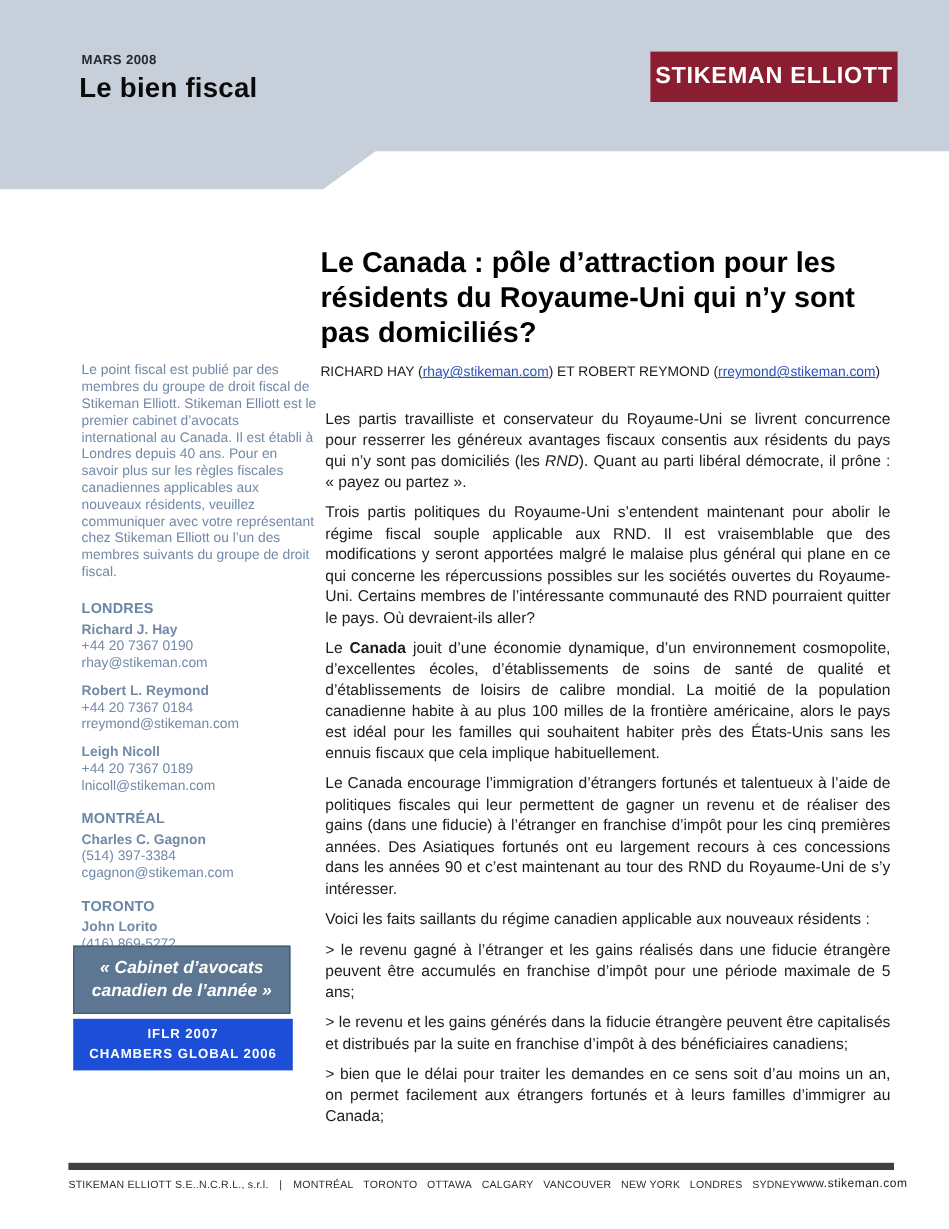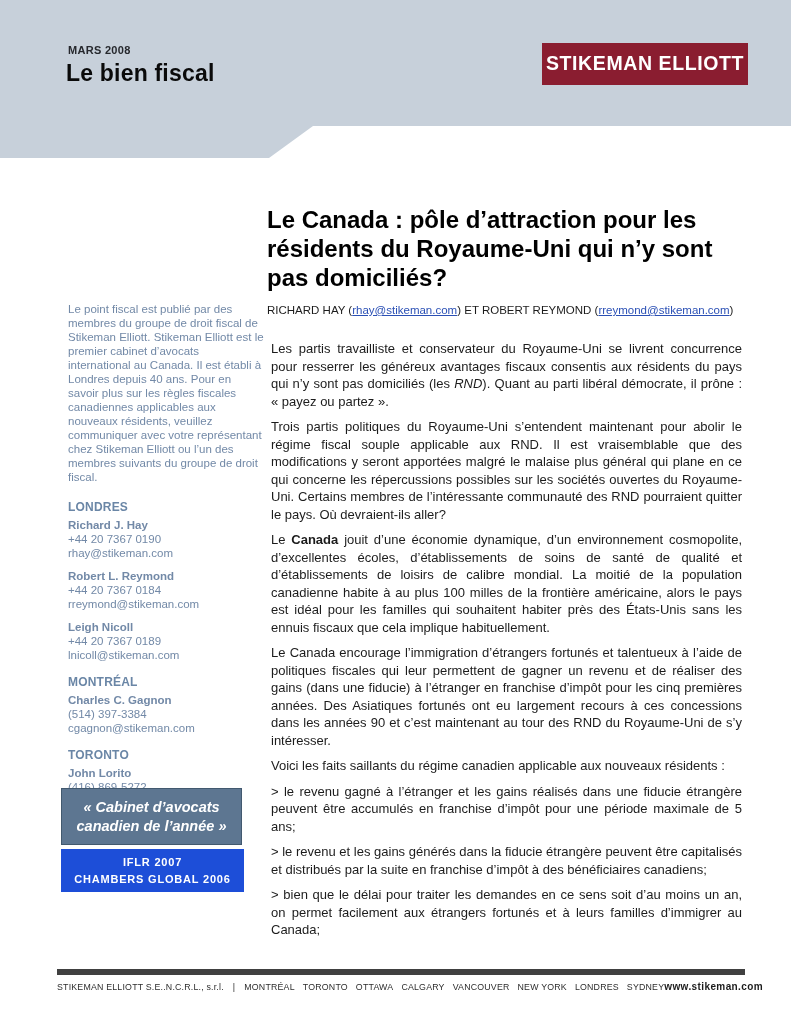--- a/index.html
+++ b/index.html
@@ -77,21 +77,21 @@
 
   
   .footer{
     position:absolute;left:57px;top:969px;width:688px;
     border-top:6px solid #404040;padding-top:6px;
     display:flex;align-items:flex-end;white-space:nowrap;
     font-size:8.8px;color:#2d2d2d;letter-spacing:.2px;
   }
   .footer .sep{margin:0 9px;color:#2d2d2d;}
   .footer .cities{display:flex;gap:8px;}
-  .footer .website{margin-left:auto;font-weight:bold;font-size:10px;letter-spacing:.4px;color:#1b1b1b;}
+  .footer .website{margin-left:auto;font-weight:normal;font-size:10px;letter-spacing:.4px;color:#1b1b1b;}
 </style>
 </head>
 <body>
 
 <div class="page">
 
   <div class="header-bg"></div>
 
   <div class="header-date">MARS 2008</div>
   <div class="header-pub">Le bien fiscal</div>

